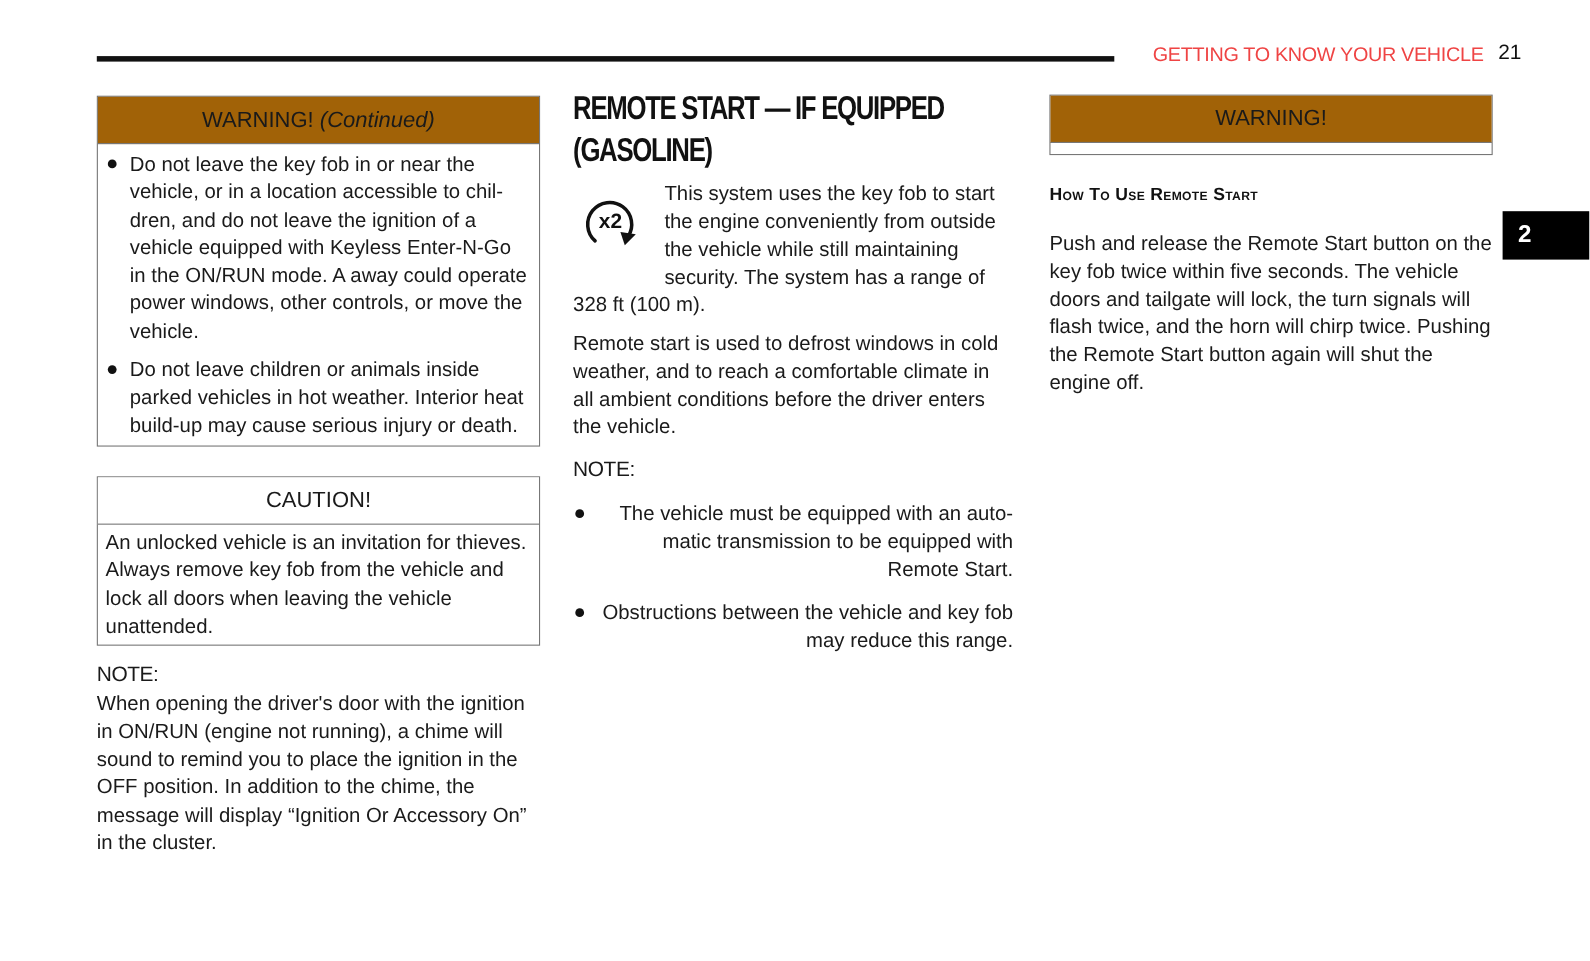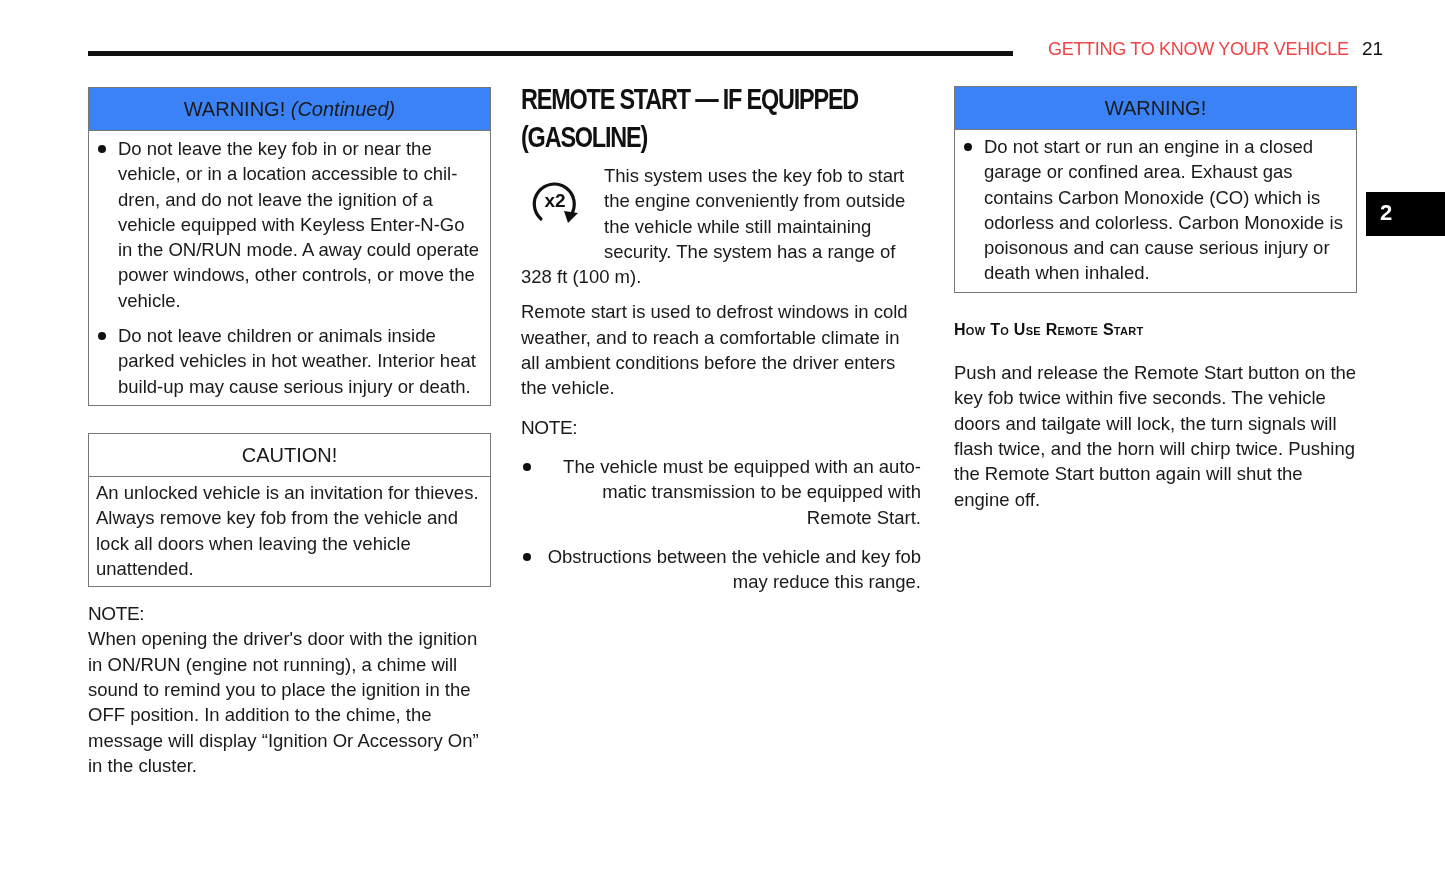--- a/index.html
+++ b/index.html
@@ -22,21 +22,21 @@
     position: absolute; left: 1366px; top: 192px; width: 79px; height: 44px; background: #000;
     color: #fff; font-weight: bold; font-size: 22px; box-sizing: border-box; padding: 8px 0 0 14px;
   }
   .col { position: absolute; font-size: 18.5px; line-height: 25.3px; }
   .col1 { left: 88px; top: 87px; width: 403px; }
   .col2 { left: 521px; top: 80px; width: 400px; }
   .col3 { left: 954px; top: 86px; width: 403px; }
 
   .box { border: 1.5px solid #777; box-sizing: border-box; }
   .box-head {
-    background: #3b82f6; border-bottom: 1.5px solid #777; text-align: center;
+    background: #a16207; border-bottom: 1.5px solid #777; text-align: center;
     font-size: 20px; height: 42px; line-height: 42px;
   }
   .box-head.plain { background: #fff; }
   .box-head i { font-style: italic; }
   .box ul { list-style: none; margin: 0; padding: 4px 8px 6px 8px; }
   .box li { position: relative; padding-left: 21px; margin-bottom: 10px; }
   .box li:last-child { margin-bottom: 0; }
   .bullet {
     position: absolute; left: 1px; top: 9px; width: 8px; height: 8px; border-radius: 50%; background: #111;
   }
@@ -111,18 +111,17 @@
   <ul class="plain-list" style="margin-top:14px;">
     <li><span class="bullet"></span><span>The vehicle must be equipped with an auto- matic transmission to be equipped with Remote Start.</span></li>
     <li><span class="bullet"></span><span>Obstructions between the vehicle and key fob may reduce this range.</span></li>
   </ul>
 </div>
 
 <div class="col col3">
   <div class="box">
     <div class="box-head">WARNING!</div>
     <ul style="padding-top:4px;">
-      <li><span class="bullet"></span><span>Do not start or run an engine in a closed garage or confined area. Exhaust gas contains Carbon Monoxide (CO) which is odorless and colorless. Carbon Monoxide is poisonous and can cause serious injury or death when inhaled.</span></li>
     </ul>
   </div>
   <div class="subhead" style="margin-top:24px;">How To Use Remote Start</div>
   <p style="margin-top:18px;">Push and release the Remote Start button on the key fob twice within five seconds. The vehicle doors and tailgate will lock, the turn signals will flash twice, and the horn will chirp twice. Pushing the Remote Start button again will shut the engine off.</p>
 </div>
 
 </body></html>

